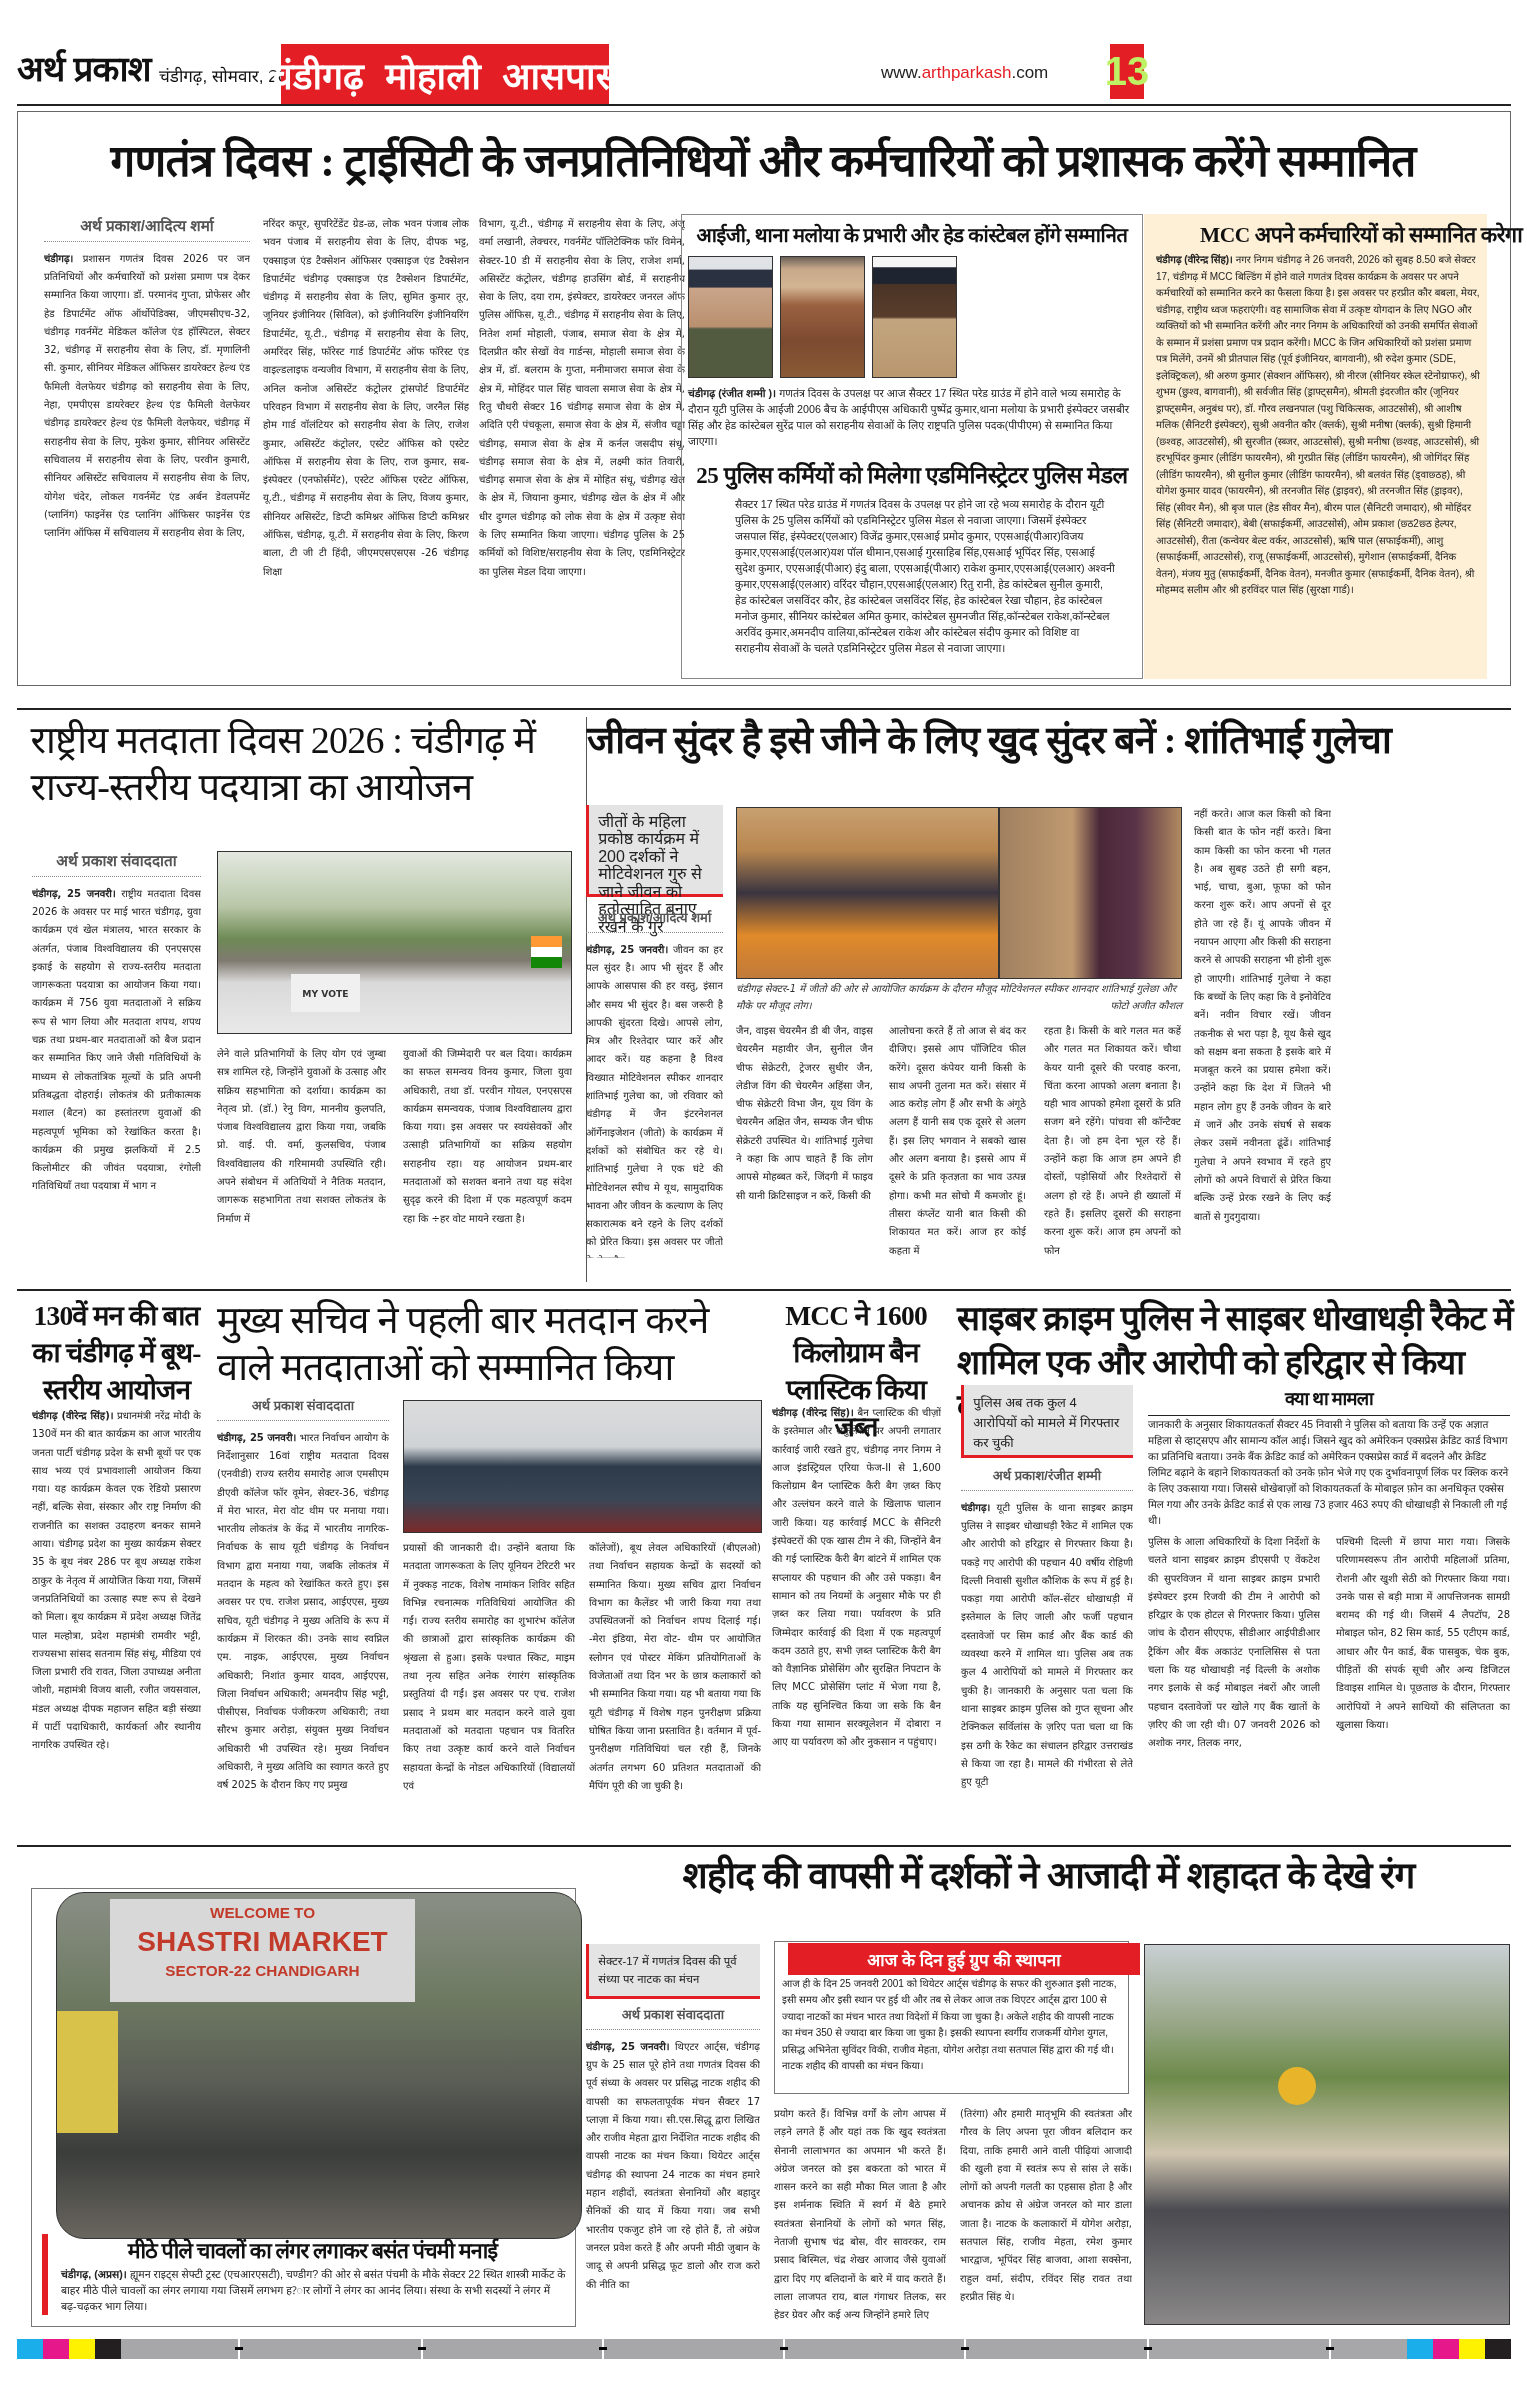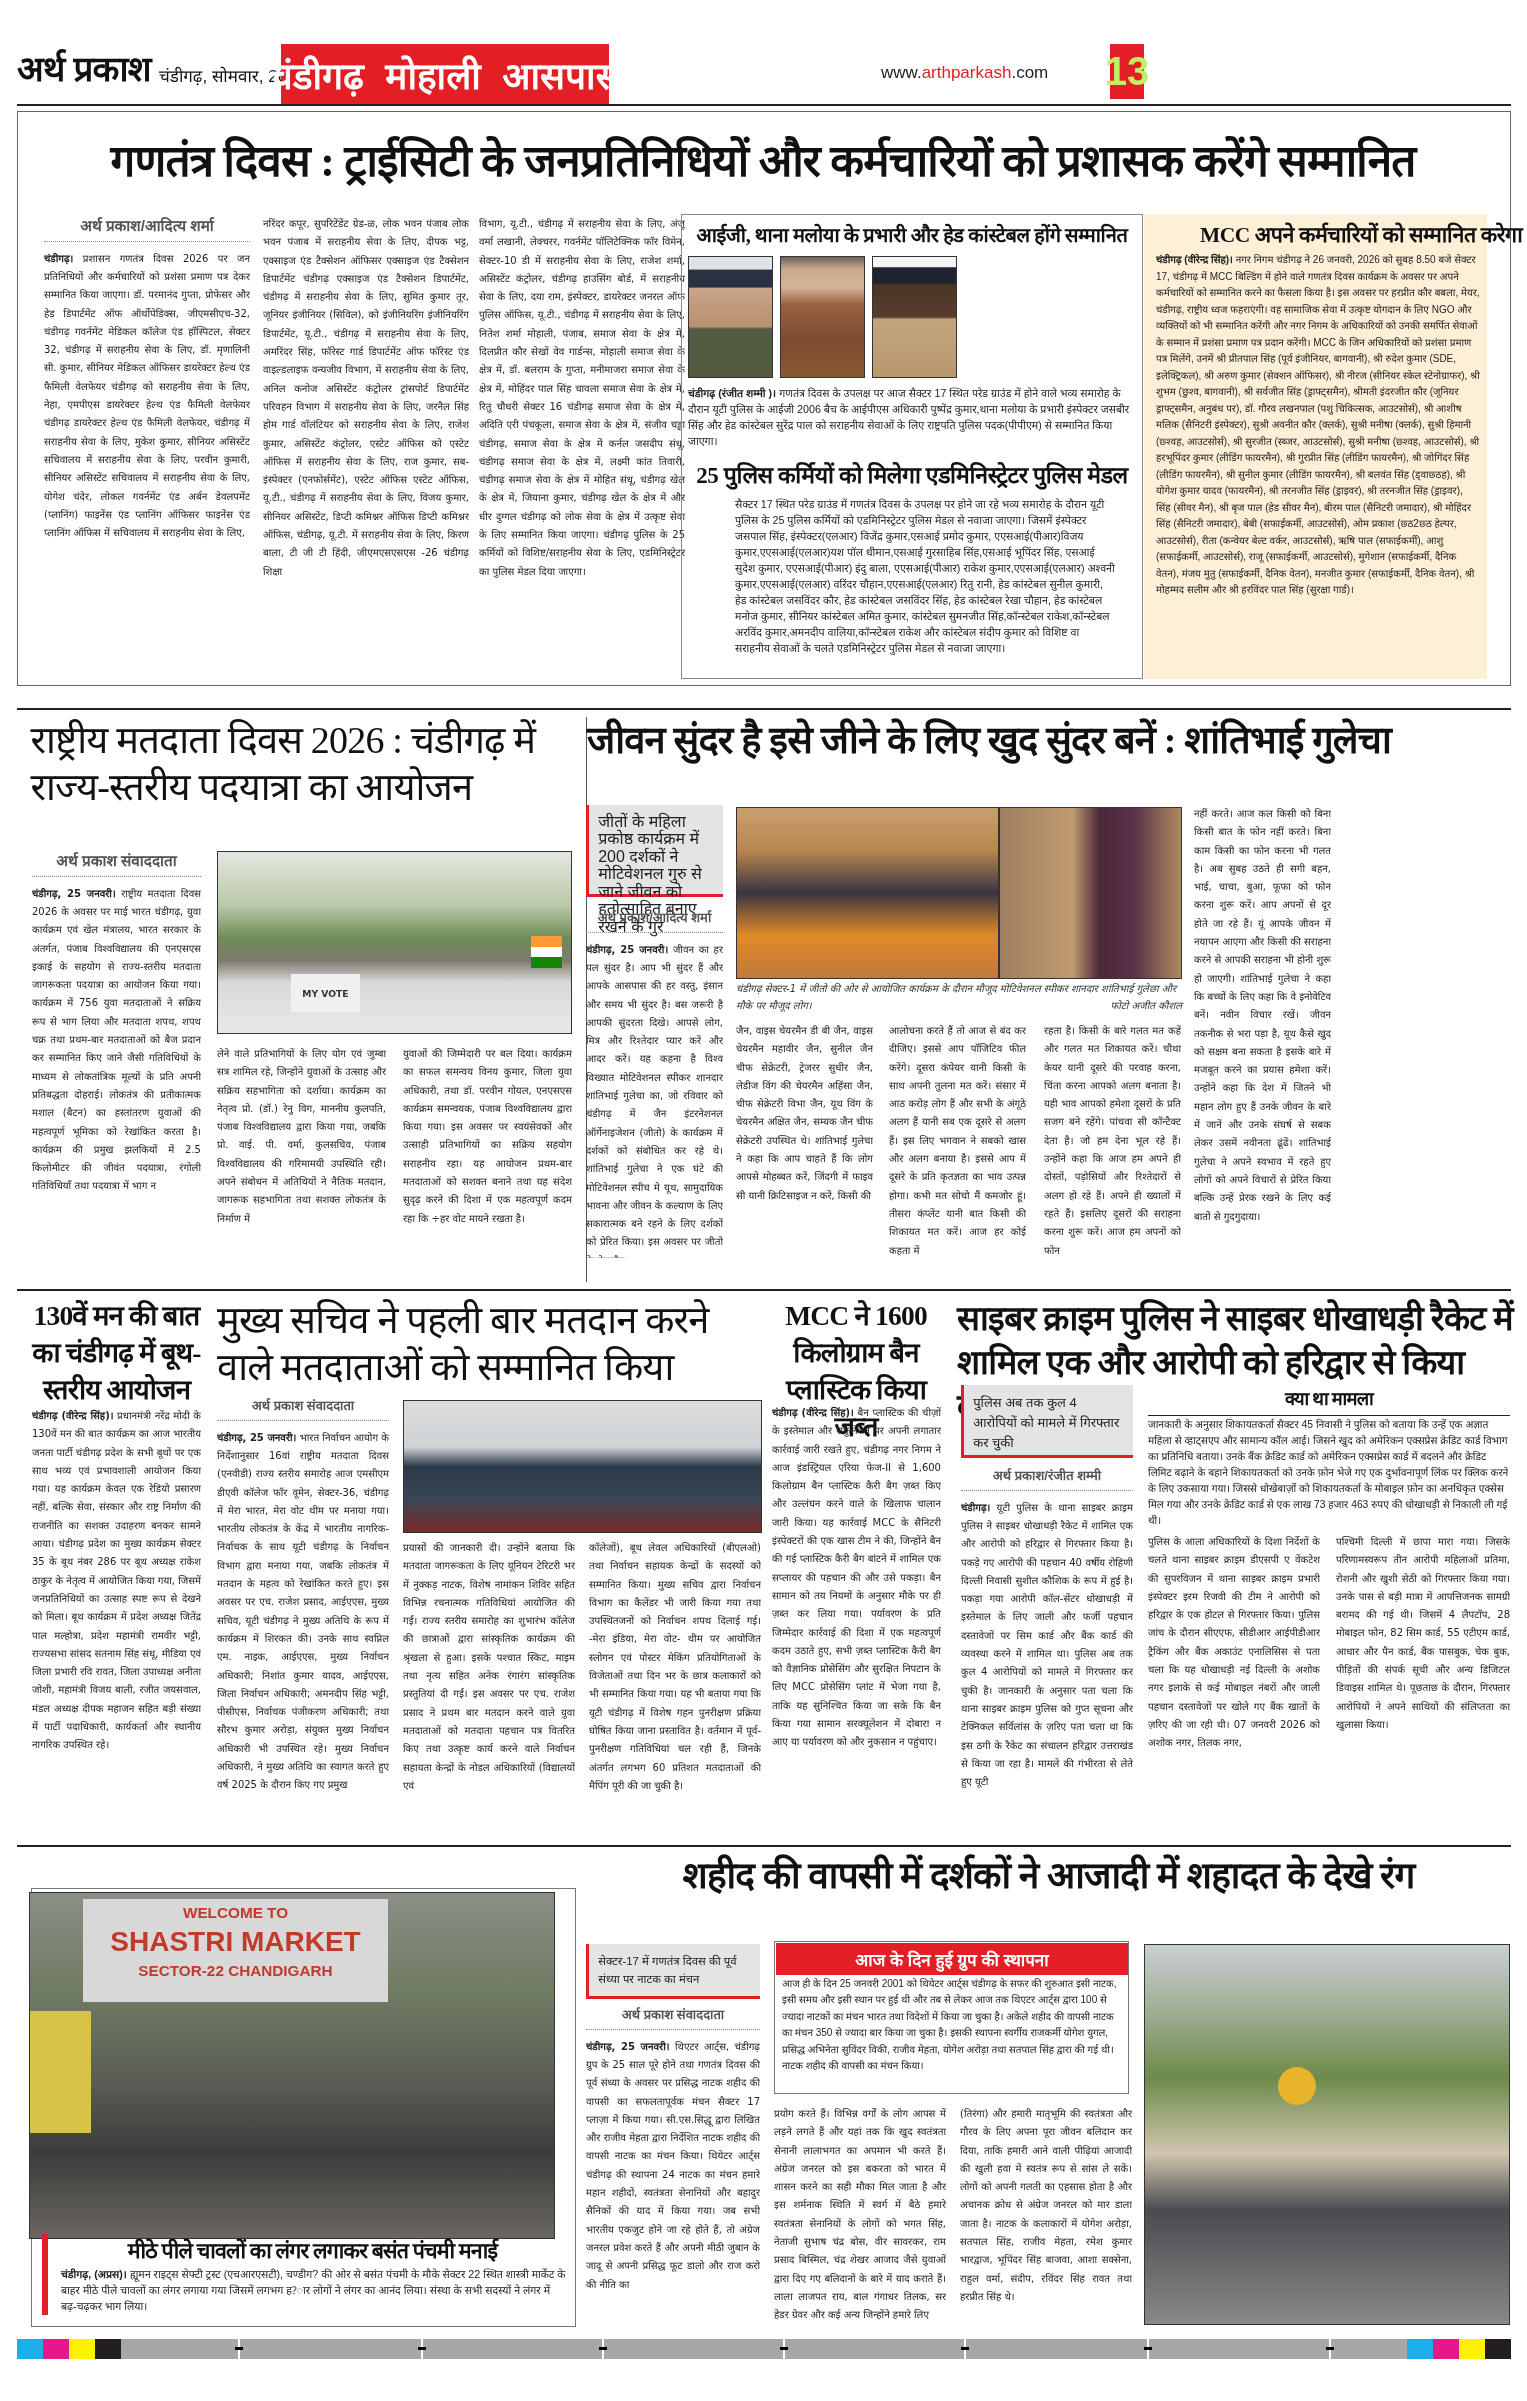--- a/index.html
+++ b/index.html
@@ -20,21 +20,21 @@
   .mast-logo { font-family: "Liberation Sans", sans-serif; font-weight: bold; font-size: 35px; left: 17px; top: 44px; color: #111; letter-spacing: -0.8px; }
   .mast-date { font-family: "Liberation Sans", sans-serif; font-size: 17px; left: 159px; top: 64px; color: #111; }
   .mast-red { left: 281px; top: 44px; width: 328px; height: 61px; background: #e31e24; color: #fff; font-family: "Liberation Sans", sans-serif; font-weight: bold; font-size: 37px; display: flex; align-items: center; justify-content: center; gap: 10.7px; }
   .mast-red .sep { width: 1.5px; height: 43px; background: #fff; }
   .mast-url { left: 881px; top: 63px; font-family: "Liberation Sans", sans-serif; font-size: 17px; color: #222; }
   .mast-url .red { color: #e31e24; }
   .page-no { left: 1110px; top: 44px; width: 34px; height: 55px; background: #e31e24; color: #bef264; font-family: "Liberation Sans", sans-serif; font-weight: bold; font-size: 40px; display: flex; align-items: center; justify-content: center; }
   
   .bordered { border: 0.8px solid #555; position: absolute; }
   .mcc-box { background: #fdf0d6; }
-  .red-banner { background: #e31e24; color: #fff; text-align: center; font-family: "Liberation Sans", sans-serif; font-weight: bold; font-size: 23px; padding: 7.6px; }
+  .red-banner { background: #e31e24; color: #fff; text-align: center; font-family: "Liberation Sans", sans-serif; font-weight: bold; font-size: 23px; padding: 7.6px; margin-left: 12px; }
   .caption { font-family: "DejaVu Sans", sans-serif; font-style: italic; font-size: 10px; line-height: 17px; color: #333; }
   
   .colorbar { position: absolute; top: 2339px; left: 17px; width: 1494px; height: 20px; background: #a7a7a9; display: flex; }
   .colorbar .sw { width: 26px; height: 20px; }
   .reg { position: absolute; top: 2334px; width: 7.6px; height: 29px; }
   .reg::before { content: ""; position: absolute; left: 3.1px; top: 0; width: 1.5px; height: 29px; background: #fff; }
   .reg::after { content: ""; position: absolute; left: 0; top: 13px; width: 7.6px; height: 3.1px; background: #000; }
 </style>
 </head>
 <body>
@@ -133,21 +133,21 @@
   <div class="body-text col-text" style="height:336px;"><b>चंडीगढ़।</b> <span>यूटी पुलिस के थाना साइबर क्राइम पुलिस ने साइबर धोखाधड़ी रैकेट में शामिल एक और आरोपी को हरिद्वार से गिरफ्तार किया है। पकड़े गए आरोपी की पहचान 40 वर्षीय रोहिणी दिल्ली निवासी सुशील कौशिक के रूप में हुई है। पकड़ा गया आरोपी कॉल-सेंटर धोखाधड़ी में इस्तेमाल के लिए जाली और फर्जी पहचान दस्तावेजों पर सिम कार्ड और बैंक कार्ड की व्यवस्था करने में शामिल था। पुलिस अब तक कुल 4 आरोपियों को मामले में गिरफ्तार कर चुकी है। जानकारी के अनुसार पता चला कि थाना साइबर क्राइम पुलिस को गुप्त सूचना और टेक्निकल सर्विलांस के ज़रिए पता चला था कि इस ठगी के रैकेट का संचालन हरिद्वार उत्तराखंड से किया जा रहा है। मामले की गंभीरता से लेते हुए यूटी</span></div>
 </div>
 <div class="abs headline" style="left:1148px; top:1385px; width:362px; font-size:18.3px; text-align:center; padding-bottom:4.6px; border-bottom:1.5px solid #222;">क्या था मामला</div>
 <div class="abs cond" style="left:1148px; top:1417px; width:362px; font-size:10.3px; line-height:16px; color:#222;">जानकारी के अनुसार शिकायतकर्ता सैक्टर 45 निवासी ने पुलिस को बताया कि उन्हें एक अज्ञात महिला से व्हाट्सएप और सामान्य कॉल आई। जिसने खुद को अमेरिकन एक्सप्रेस क्रेडिट कार्ड विभाग का प्रतिनिधि बताया। उनके बैंक क्रेडिट कार्ड को अमेरिकन एक्सप्रेस कार्ड में बदलने और क्रेडिट लिमिट बढ़ाने के बहाने शिकायतकर्ता को उनके फ़ोन भेजे गए एक दुर्भावनापूर्ण लिंक पर क्लिक करने के लिए उकसाया गया। जिससे धोखेबाज़ों को शिकायतकर्ता के मोबाइल फ़ोन का अनधिकृत एक्सेस मिल गया और उनके क्रेडिट कार्ड से एक लाख 73 हजार 463 रुपए की धोखाधड़ी से निकाली ली गई थी।</div>
 <div class="abs body-text col-text" style="left:1148px; top:1533px; width:172px; height:298px;">पुलिस के आला अधिकारियों के दिशा निर्देशों के चलते थाना साइबर क्राइम डीएसपी ए वेंकटेश की सुपरविजन में थाना साइबर क्राइम प्रभारी इंस्पेक्टर इरम रिजवी की टीम ने आरोपी को हरिद्वार के एक होटल से गिरफ्तार किया। पुलिस जांच के दौरान सीएएफ, सीडीआर आईपीडीआर ट्रैकिंग और बैंक अकाउंट एनालिसिस से पता चला कि यह धोखाधड़ी नई दिल्ली के अशोक नगर इलाके से कई मोबाइल नंबरों और जाली पहचान दस्तावेजों पर खोले गए बैंक खातों के ज़रिए की जा रही थी। 07 जनवरी 2026 को अशोक नगर, तिलक नगर,</div>
 <div class="abs body-text col-text" style="left:1336px; top:1533px; width:174px; height:298px;">पश्चिमी दिल्ली में छापा मारा गया। जिसके परिणामस्वरूप तीन आरोपी महिलाओं प्रतिमा, रोशनी और खुशी सेठी को गिरफ्तार किया गया। उनके पास से बड़ी मात्रा में आपत्तिजनक सामग्री बरामद की गई थी। जिसमें 4 लैपटॉप, 28 मोबाइल फोन, 82 सिम कार्ड, 55 एटीएम कार्ड, आधार और पैन कार्ड, बैंक पासबुक, चेक बुक, पीड़ितों की संपर्क सूची और अन्य डिजिटल डिवाइस शामिल थे। पूछताछ के दौरान, गिरफ्तार आरोपियों ने अपने साथियों की संलिप्तता का खुलासा किया।</div>
 
 <div class="rule" style="left:17px; top:1845px; width:1494px; height:1.5px;"></div>
 
 <div class="bordered" style="left:30.5px; top:1888px; width:545px; height:439px; border-color:#777;"></div>
-<div class="photo" style="left:29px; top:1892px; width:526px; height:347px; background:linear-gradient(180deg,#8a8f86 0%,#6e7a62 30%,#5a5d55 55%,#3a3d3a 75%,#6a6660 100%);">
+<div class="photo" style="left:56px; top:1892px; width:526px; height:347px; background:linear-gradient(180deg,#8a8f86 0%,#6e7a62 30%,#5a5d55 55%,#3a3d3a 75%,#6a6660 100%);border-radius:28px;">
   <div style="position:absolute; left:53px; top:6.1px; width:305px; height:103px; background:#d8d8d8; text-align:center; font-family:'Liberation Sans',sans-serif; font-weight:bold; color:#c23a2a;">
     <div style="font-size:15.3px; margin-top:4.6px;">WELCOME TO</div>
     <div style="font-size:28px; line-height:40px;">SHASTRI MARKET</div>
     <div style="font-size:15.3px;">SECTOR-22 CHANDIGARH</div>
   </div>
   <div style="position:absolute; left:0; top:118px; width:61px; height:122px; background:#d8c24a;"></div>
 </div>
 <div class="abs" style="left:42px; top:2234px; width:6.1px; height:81px; background:#e31e24;"></div>
 <div class="abs headline" style="left:53px; top:2235px; width:519px; font-size:21.4px; text-align:center;">मीठे पीले चावलों का लंगर लगाकर बसंत पंचमी मनाई</div>
 <div class="abs cond" style="left:61px; top:2266px; width:507px; font-size:10.7px; line-height:16px; color:#222;"><b>चंडीगढ़, (अप्रस)।</b> <span>ह्यूमन राइट्स सेफ्टी ट्रस्ट (एचआरएसटी), चण्डीग? की ओर से बसंत पंचमी के मौके सेक्टर 22 स्थित शास्त्री मार्केट के बाहर मीठे पीले चावलों का लंगर लगाया गया जिसमें लगभग ह?ार लोगों ने लंगर का आनंद लिया। संस्था के सभी सदस्यों ने लंगर में बढ़-चढ़कर भाग लिया।</span></div>

